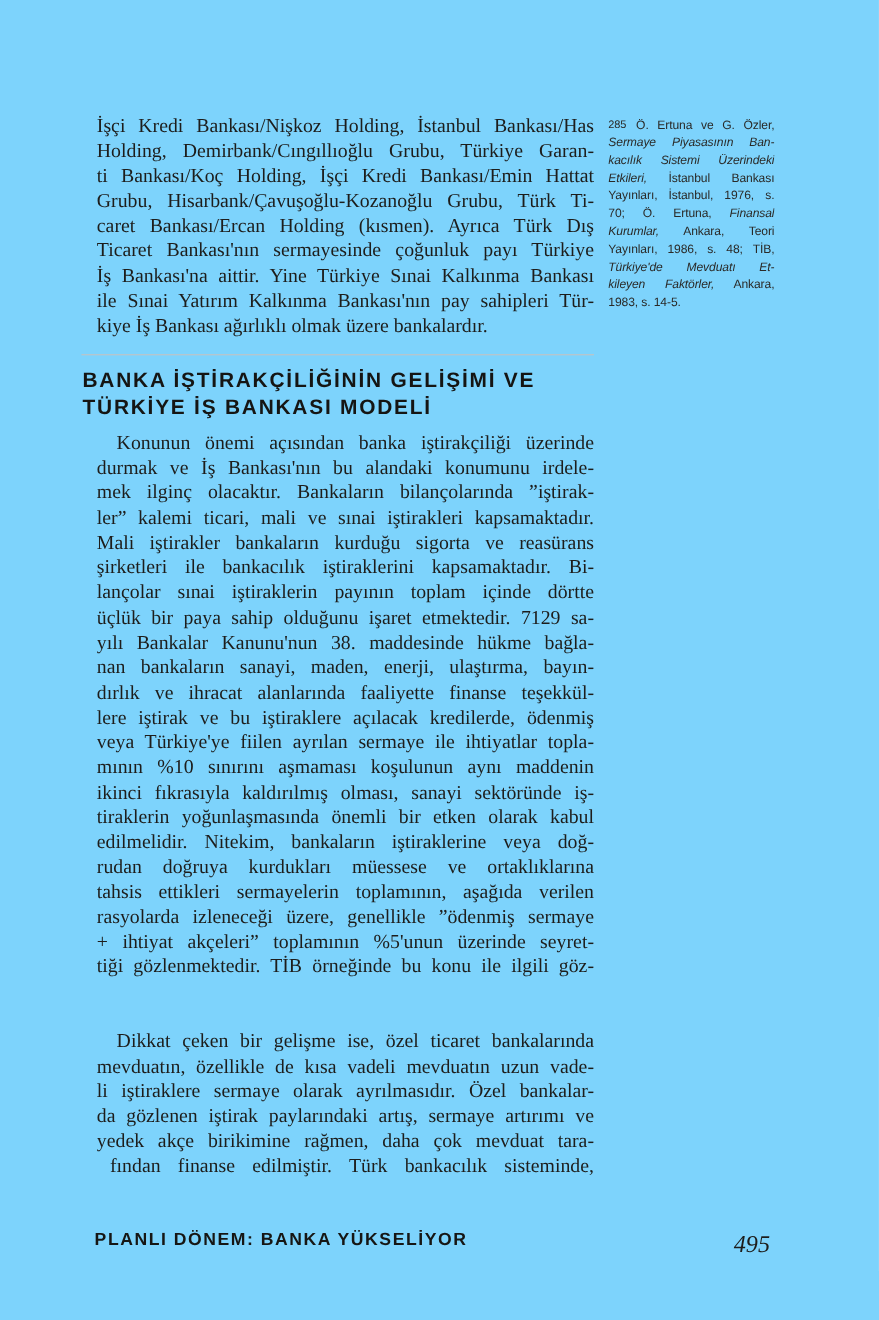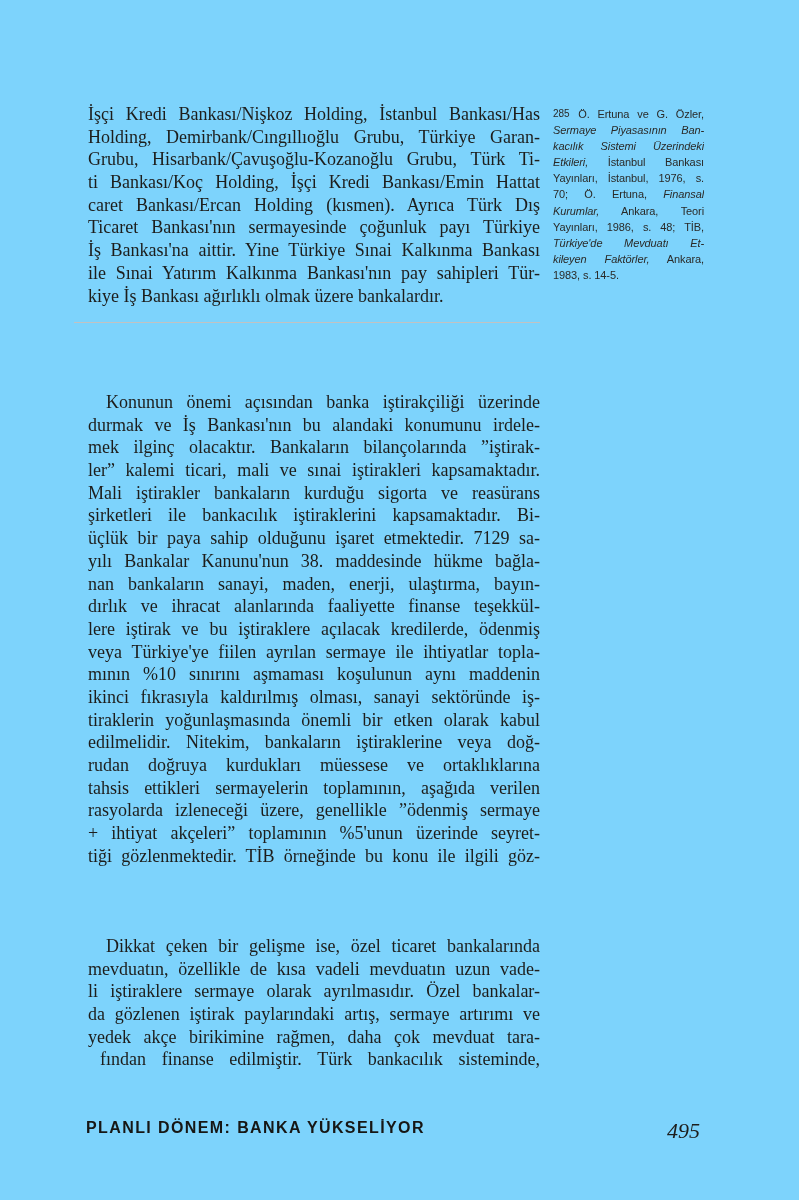--- a/index.html
+++ b/index.html
@@ -59,39 +59,44 @@
   }
 </style>
 </head>
 <body>
 
 <div class="page">
 
   <div class="para" style="top:103px">
       <div class="line">İşçi Kredi Bankası/Nişkoz Holding, İstanbul Bankası/Has</div>
       <div class="line">Holding, Demirbank/Cıngıllıoğlu Grubu, Türkiye Garan-</div>
+      <div class="line">ti Bankası/Koç Holding, İşçi Kredi Bankası/Emin Hattat</div>
       <div class="line">Grubu, Hisarbank/Çavuşoğlu-Kozanoğlu Grubu, Türk Ti-</div>
-      <div class="line">ti Bankası/Koç Holding, İşçi Kredi Bankası/Emin Hattat</div>
       <div class="line">caret Bankası/Ercan Holding (kısmen). Ayrıca Türk Dış</div>
       <div class="line">Ticaret Bankası'nın sermayesinde çoğunluk payı Türkiye</div>
       <div class="line">İş Bankası'na aittir. Yine Türkiye Sınai Kalkınma Bankası</div>
       <div class="line">ile Sınai Yatırım Kalkınma Bankası'nın pay sahipleri Tür-</div>
       <div class="line last">kiye İş Bankası ağırlıklı olmak üzere bankalardır.</div>
     </div>
 
   <div class="rule"></div>
 
+  <div class="heading">
+    <div>BANKA İŞTİRAKÇİLİĞİNİN GELİŞİMİ VE</div>
+    <div>TÜRKİYE İŞ BANKASI MODELİ</div>
+  </div>
 
   <div class="para indent" style="top:391px">
       <div class="line">Konunun önemi açısından banka iştirakçiliği üzerinde</div>
       <div class="line">durmak ve İş Bankası'nın bu alandaki konumunu irdele-</div>
       <div class="line">mek ilginç olacaktır. Bankaların bilançolarında ”iştirak-</div>
       <div class="line">ler” kalemi ticari, mali ve sınai iştirakleri kapsamaktadır.</div>
       <div class="line">Mali iştirakler bankaların kurduğu sigorta ve reasürans</div>
       <div class="line">şirketleri ile bankacılık iştiraklerini kapsamaktadır. Bi-</div>
+      <div class="line">lançolar sınai iştiraklerin payının toplam içinde dörtte</div>
       <div class="line">üçlük bir paya sahip olduğunu işaret etmektedir. 7129 sa-</div>
       <div class="line">yılı Bankalar Kanunu'nun 38. maddesinde hükme bağla-</div>
       <div class="line">nan bankaların sanayi, maden, enerji, ulaştırma, bayın-</div>
       <div class="line">dırlık ve ihracat alanlarında faaliyette finanse teşekkül-</div>
       <div class="line">lere iştirak ve bu iştiraklere açılacak kredilerde, ödenmiş</div>
       <div class="line">veya Türkiye'ye fiilen ayrılan sermaye ile ihtiyatlar topla-</div>
       <div class="line">mının %10 sınırını aşmaması koşulunun aynı maddenin</div>
       <div class="line">ikinci fıkrasıyla kaldırılmış olması, sanayi sektöründe iş-</div>
       <div class="line">tiraklerin yoğunlaşmasında önemli bir etken olarak kabul</div>
       <div class="line">edilmelidir. Nitekim, bankaların iştiraklerine veya doğ-</div>

